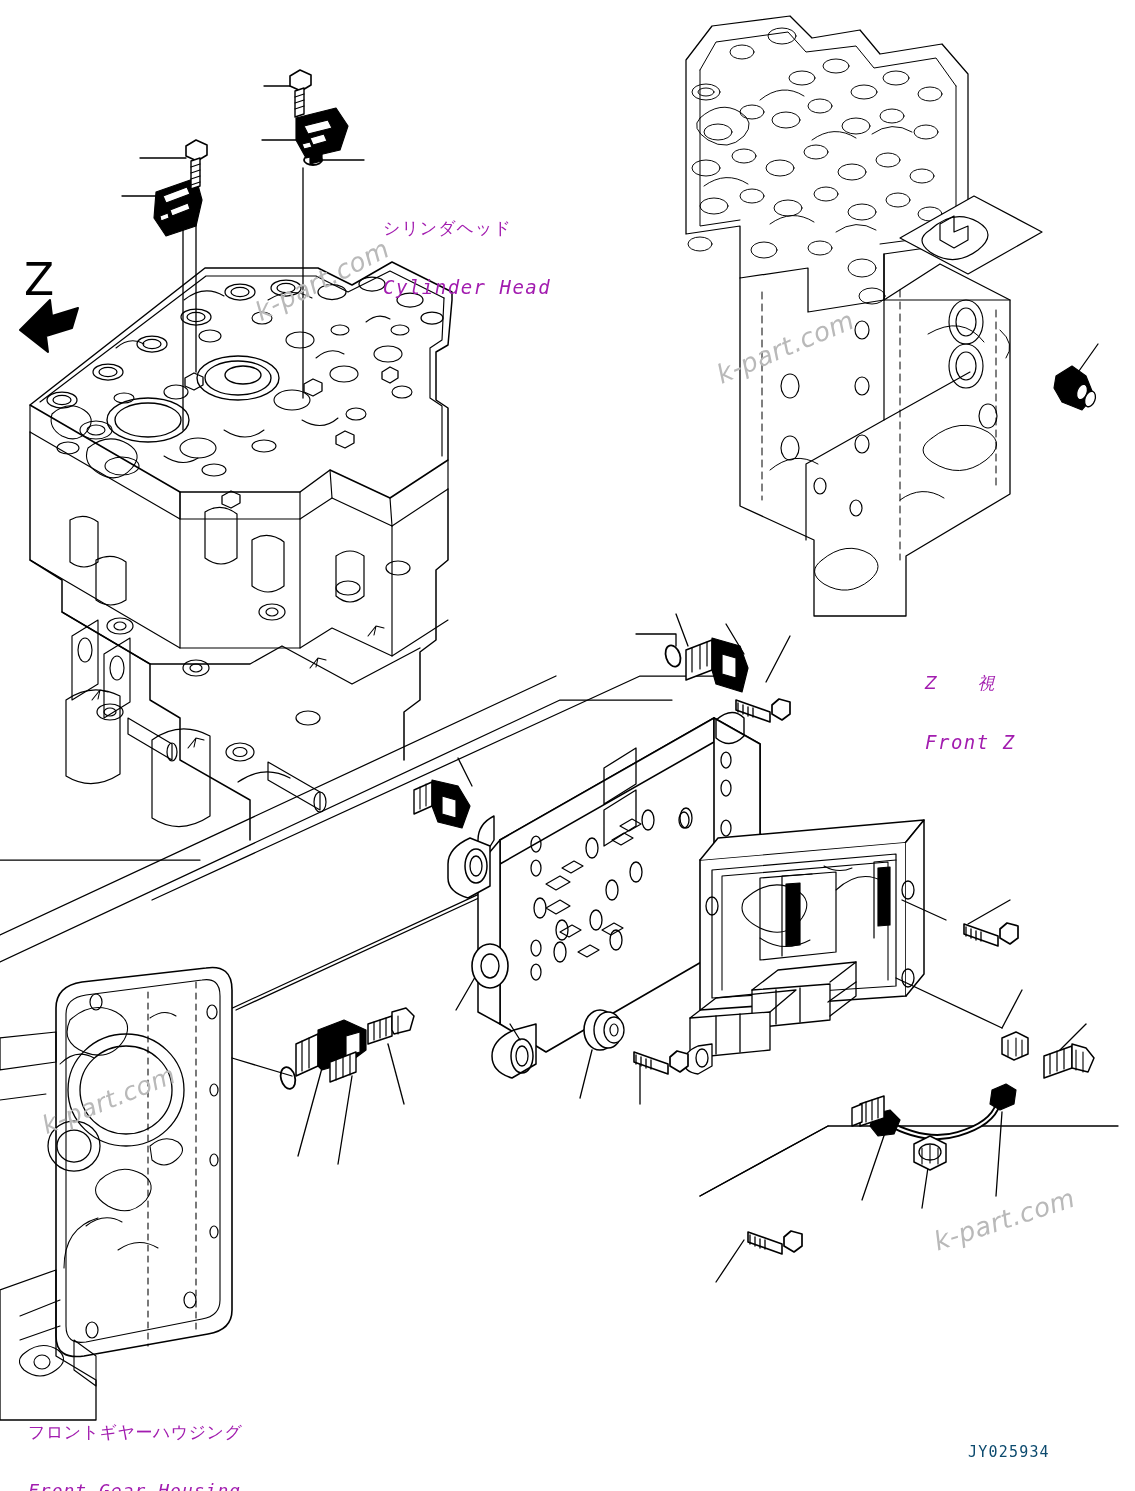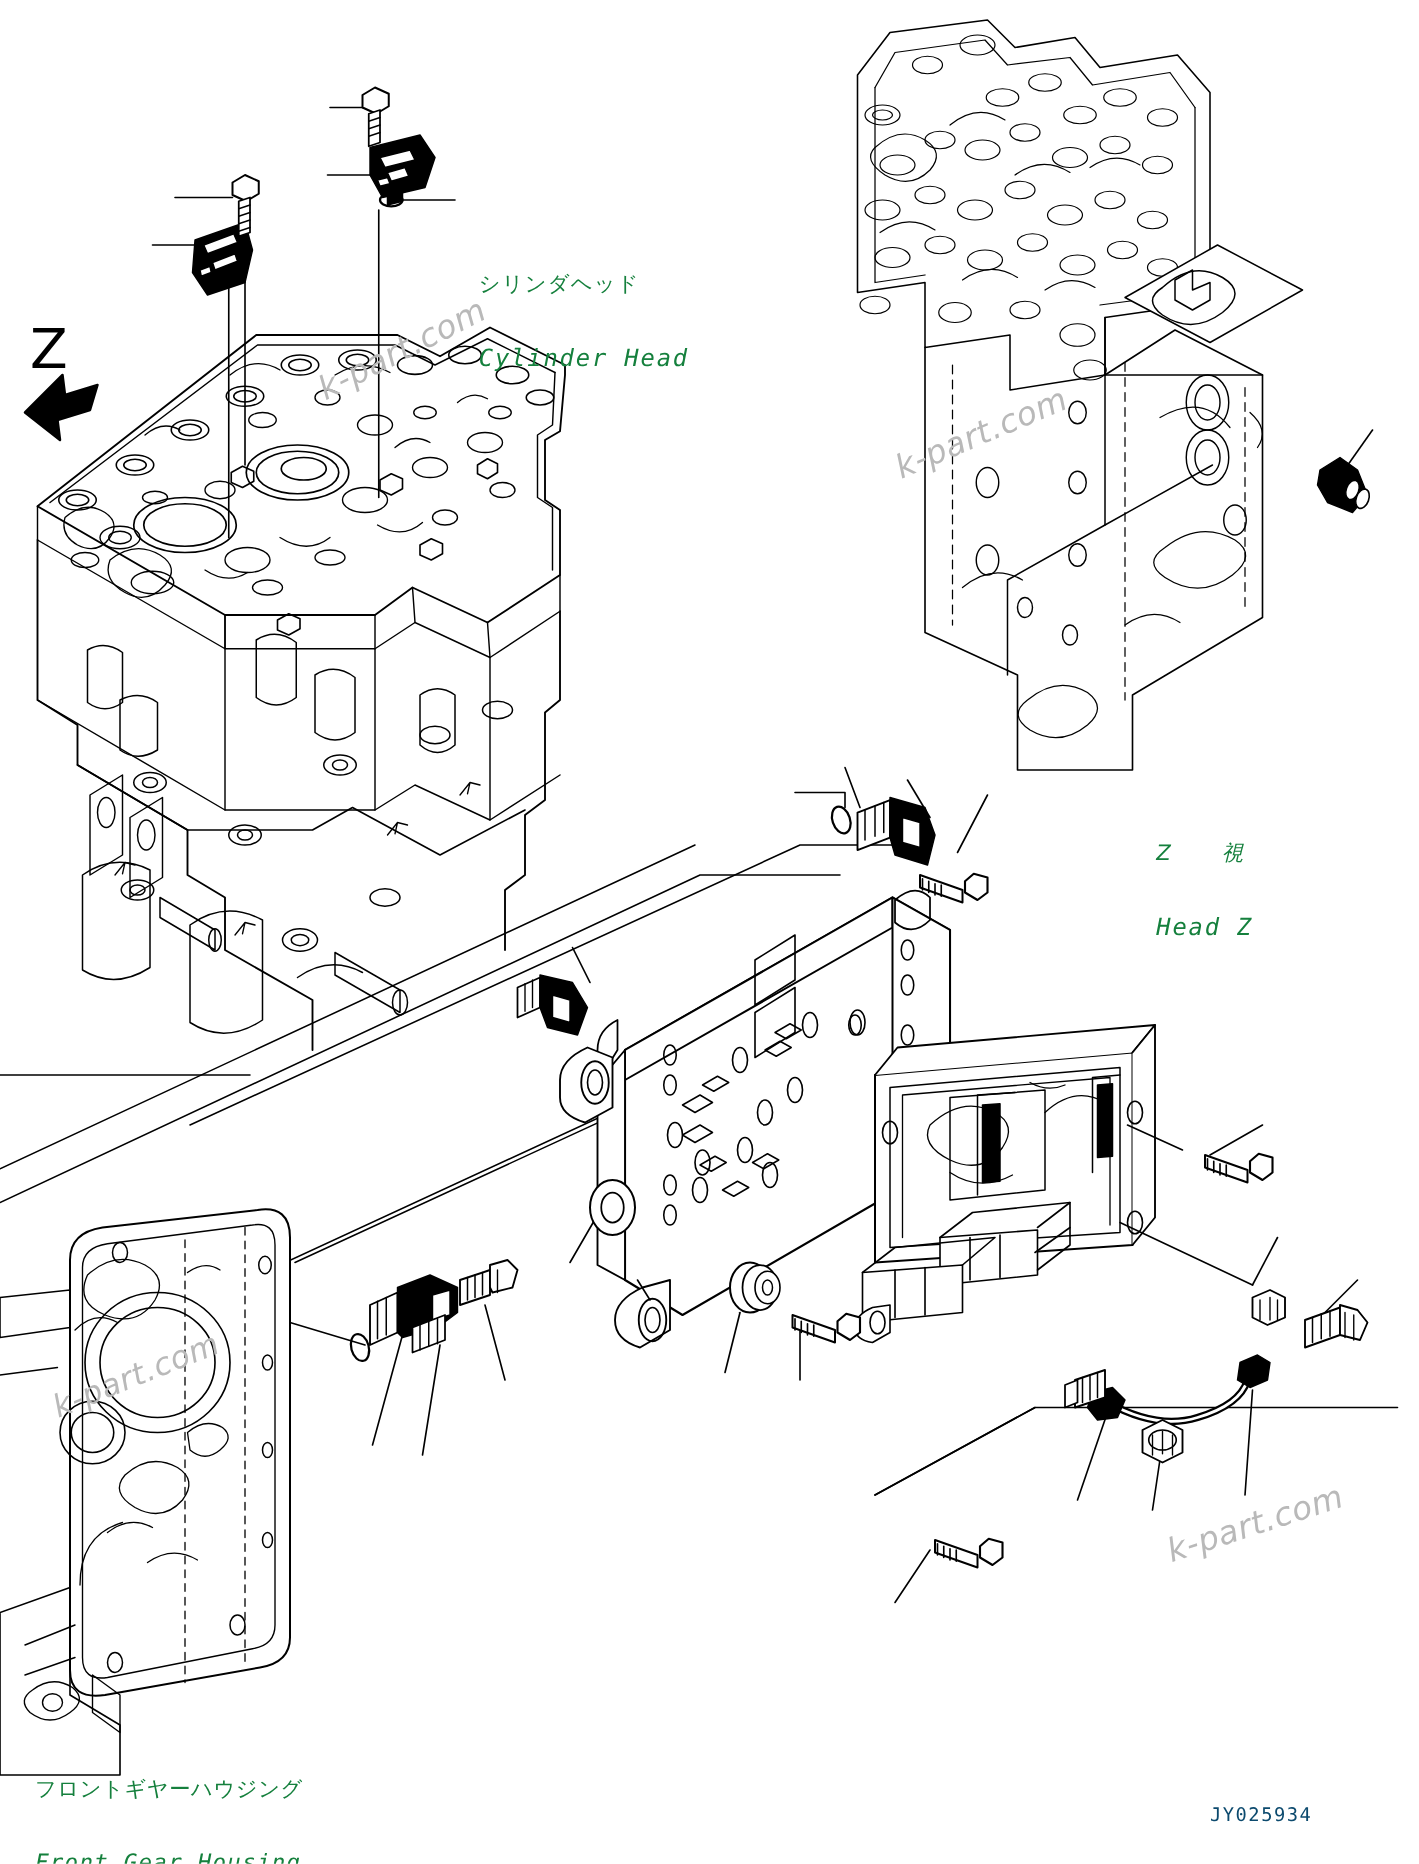--- a/index.html
+++ b/index.html
@@ -4,21 +4,21 @@
 <title>Parts Diagram</title>
 <style>
   html,body{margin:0;padding:0;background:#ffffff;}
   body{
     font-family:"DejaVu Sans Mono","Liberation Mono",monospace;
     width:1135px;height:1491px;position:relative;overflow:hidden;
   }
   #sheet{position:absolute;inset:0;width:1135px;height:1491px;background:#fff;}
   svg.layer{position:absolute;left:0;top:0;width:1135px;height:1491px;}
 
-  .lbl{position:absolute;color:#15803d;white-space:pre;line-height:1.18;}
+  .lbl{position:absolute;color:#a21caf;white-space:pre;line-height:1.18;}
   .lbl .jp{font-family:"DejaVu Sans","Liberation Sans",sans-serif;font-size:17px;letter-spacing:1px;}
   .lbl .en{font-family:"DejaVu Sans Mono","Liberation Mono",monospace;font-size:19px;letter-spacing:1.5px;font-style:italic;}
 
   #lbl-cylinder-head{left:383px;top:180px;}
   #lbl-cylinder-block{left:468px;top:430px;}
   #lbl-view-z{left:925px;top:635px;text-align:left;}
   #lbl-view-z .jp{letter-spacing:10px;font-style:italic;}
   #lbl-front-gear{left:28px;top:1384px;}
   #lbl-front-gear .jp{font-size:17px;letter-spacing:0.5px;}
   #lbl-front-gear .en{font-size:18px;letter-spacing:1px;}
@@ -685,21 +685,21 @@
   <div class="wm" id="wm-4">k-part.com</div>
 
   <div class="lbl" id="lbl-cylinder-head">
     <div class="jp">シリンダヘッド</div>
     <div class="en">Cylinder Head</div>
   </div>
 
 
   <div class="lbl" id="lbl-view-z">
     <div class="jp">Z  視</div>
-    <div class="en">Head Z</div>
+    <div class="en">Front Z</div>
   </div>
 
   <div class="lbl" id="lbl-front-gear">
     <div class="jp">フロントギヤーハウジング</div>
     <div class="en">Front Gear Housing</div>
   </div>
 
   <div id="z-marker">Z</div>
 
   <div id="drawing-no">JY025934</div>

